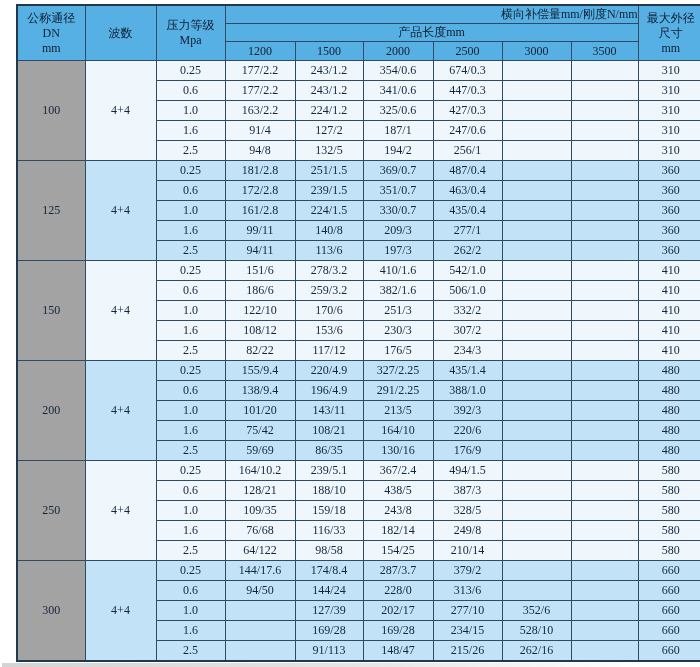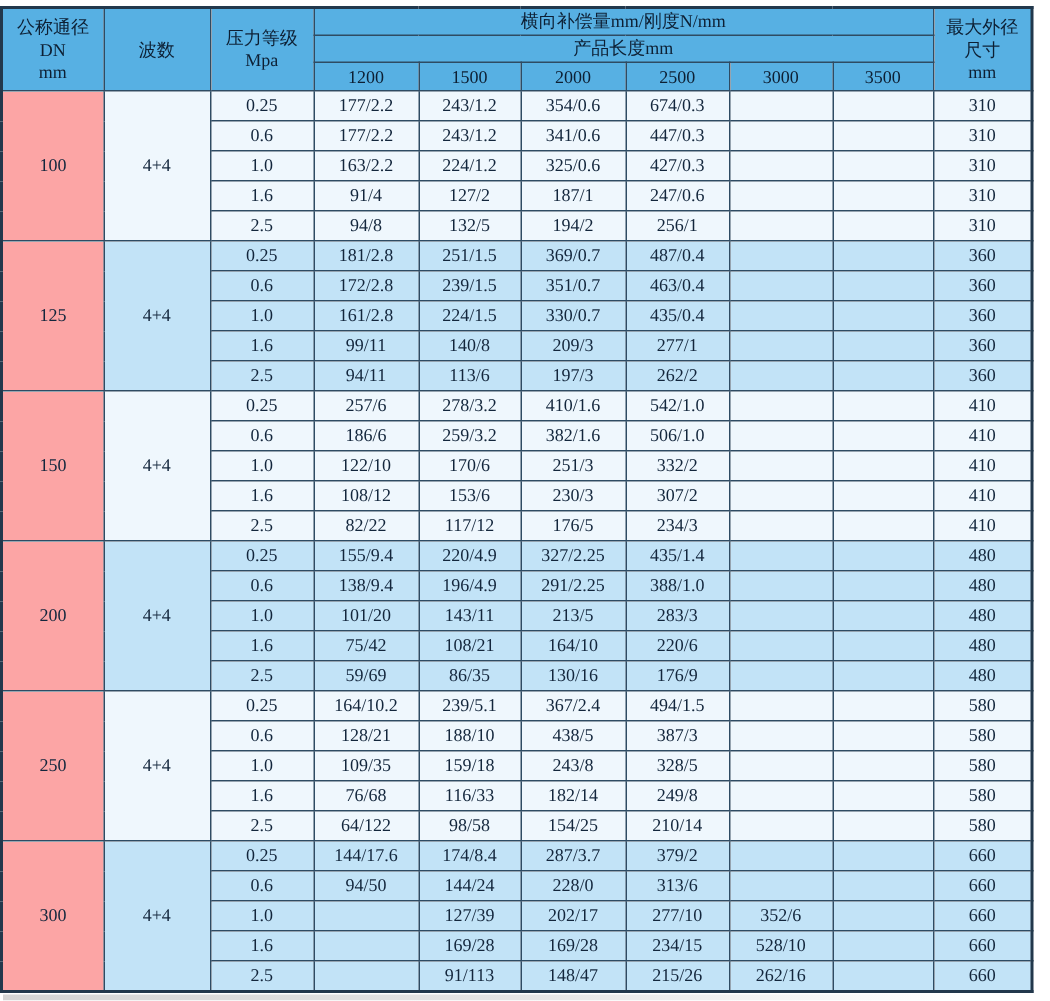--- a/index.html
+++ b/index.html
@@ -1,28 +1,28 @@
 <!DOCTYPE html>
 <html><head>
 <meta charset="utf-8">
 <style>
   html,body{margin:0;padding:0;background:#ffffff;}
   body{width:700px;height:667px;font-family:"Liberation Serif","DejaVu Serif",serif;-webkit-font-smoothing:antialiased;}
-  .scan{position:relative;width:700px;height:667px;background:#ffffff;box-sizing:border-box;padding:4px 6px 0 0;}
+  .scan{position:relative;width:700px;height:667px;background:#ffffff;box-sizing:border-box;padding:4px 6px 0 16px;}
   table{border-collapse:collapse;table-layout:fixed;width:687px;border:2px solid #22384c;}
   th,td{border:1px solid #2e4b63;text-align:center;vertical-align:middle;color:#13263c;
         font-size:12px;padding:0;overflow:hidden;line-height:1.25;}
   thead th{background:#57b0e3;font-weight:normal;white-space:pre-line;color:#0d1f33;}
-  thead tr.r-top th.span-th{height:17px;}
+  thead tr.r-top th.span-th{height:17px;text-align:right;}
   thead tr.r-mid th{height:17px;margin-left:37px;}
   thead tr.r-len th{height:18px;}
   tbody td{height:19px;}
   tr.pale td{background:#eff7fd;}
   tr.blue td{background:#c2e3f7;}
-  tr.pale td.dn-cell, tr.blue td.dn-cell{background:#fca5a5;margin-left:24px;}
+  tr.pale td.dn-cell, tr.blue td.dn-cell{background:#a3a3a3;margin-left:24px;}
   .shadow{position:absolute;left:2px;bottom:0;width:640px;height:4px;
           background:linear-gradient(to right,#c9c9c9 0%,#dedede 55%,rgba(255,255,255,0) 100%);
           opacity:.8;}
 </style>
 </head>
 <body>
 
 <div class="scan">
   <table>
     <colgroup>
@@ -164,21 +164,21 @@
           <td>197/3</td>
           <td>262/2</td>
           <td></td>
           <td></td>
           <td>360</td>
         </tr>
         <tr class="pale">
           <td rowspan="5" class="dn-cell">150</td>
           <td rowspan="5">4+4</td>
           <td>0.25</td>
-          <td>257/6</td>
+          <td>151/6</td>
           <td>278/3.2</td>
           <td>410/1.6</td>
           <td>542/1.0</td>
           <td></td>
           <td></td>
           <td>410</td>
         </tr>
         <tr class="pale">
           <td>0.6</td>
           <td>186/6</td>
@@ -239,21 +239,21 @@
           <td>388/1.0</td>
           <td></td>
           <td></td>
           <td>480</td>
         </tr>
         <tr class="blue">
           <td>1.0</td>
           <td>101/20</td>
           <td>143/11</td>
           <td>213/5</td>
-          <td>283/3</td>
+          <td>392/3</td>
           <td></td>
           <td></td>
           <td>480</td>
         </tr>
         <tr class="blue">
           <td>1.6</td>
           <td>75/42</td>
           <td>108/21</td>
           <td>164/10</td>
           <td>220/6</td>

